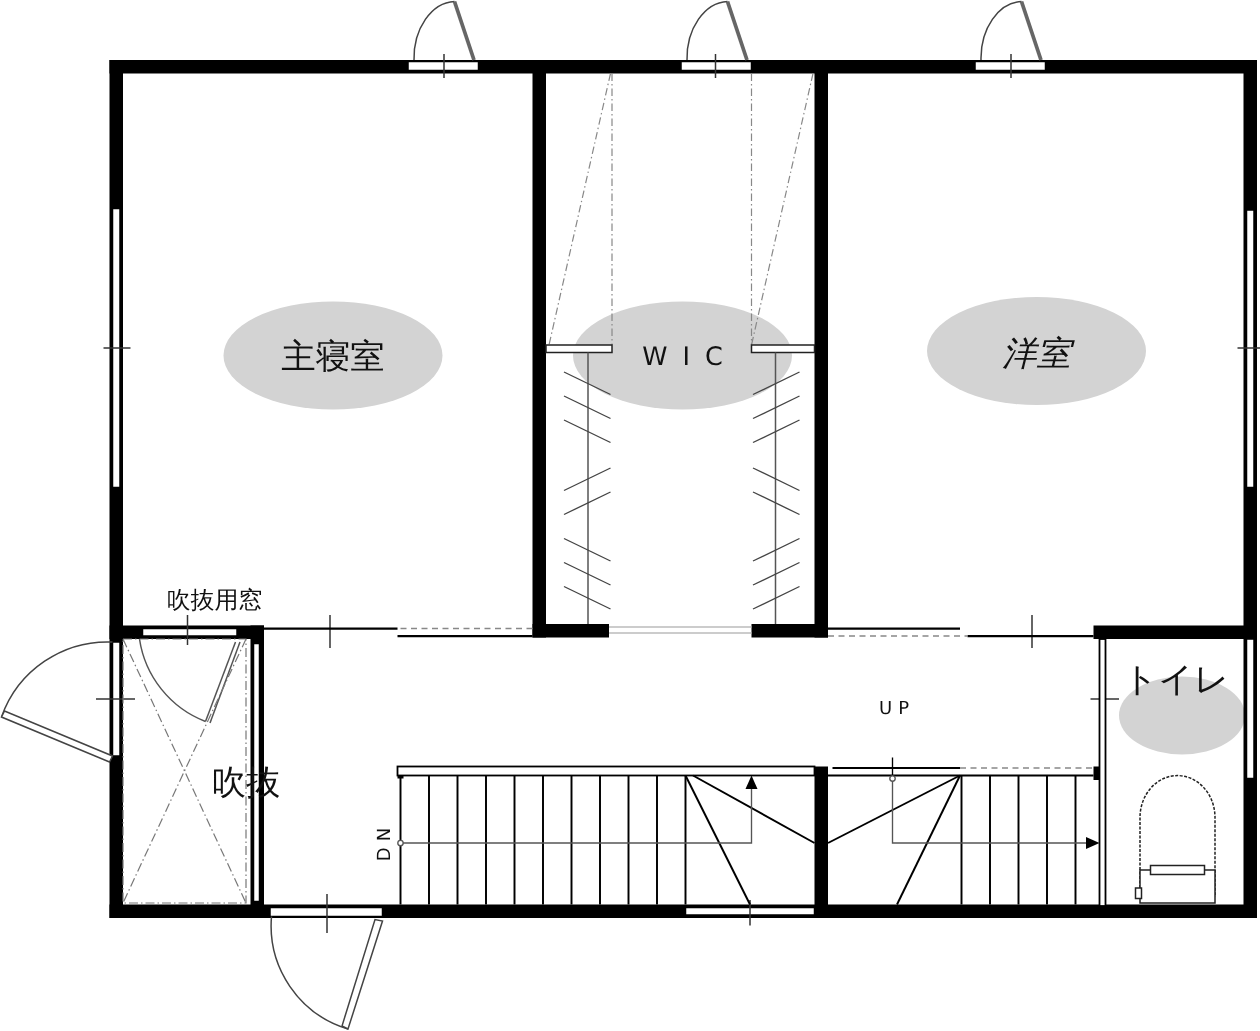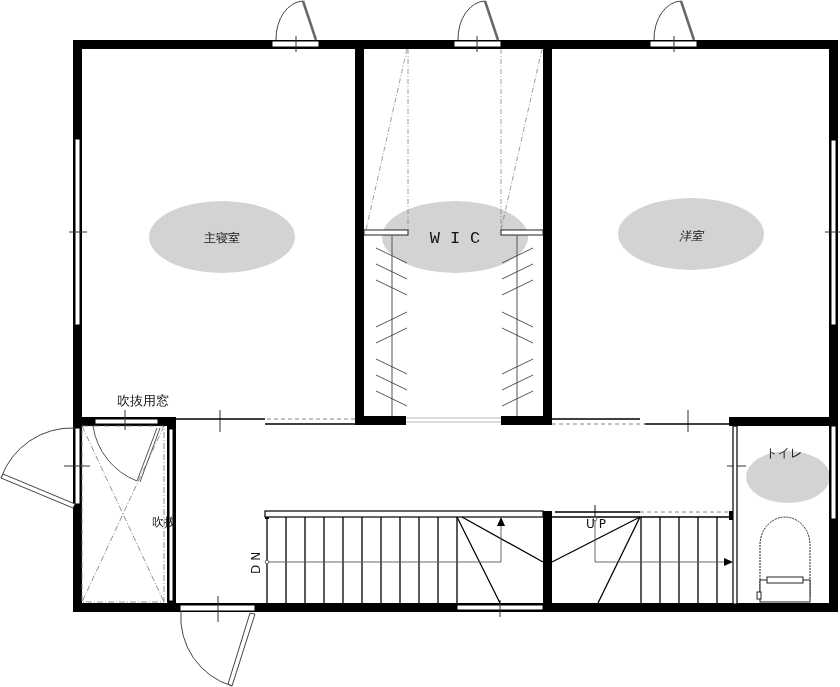--- a/index.html
+++ b/index.html
@@ -1,21 +1,21 @@
 <!DOCTYPE html>
 <html><head>
   <meta charset="utf-8">
   <style>
     html, body { margin: 0; padding: 0; background: #ffffff; }
     body { width: 840px; height: 687px; overflow: hidden; position: relative; font-family: "DejaVu Sans", sans-serif; }
     #plan { position: absolute; left: 0; top: 0; width: 840px; height: 687px; }
     .lbl { position: absolute; color: #111; white-space: nowrap; font-family: "DejaVu Sans", sans-serif; }
-    .room-label { font-size: 12px; transform: translate(-50%, -50%); }
-    .wic-label { font-size: 17px; letter-spacing: 10px; transform: translate(-50%, -50%); font-family: Liberation Mono, monospace; }
-    .small-label { font-size: 13px; transform: translate(-50%, -50%); }
+    .room-label { font-size: 23px; transform: translate(-50%, -50%); }
+    .wic-label { font-size: 17px; letter-spacing: 10px; transform: translate(-50%, -50%); }
+    .small-label { font-size: 16px; transform: translate(-50%, -50%); }
     .updn { font-size: 12px; letter-spacing: 4px; transform: translate(-50%, -50%); }
     .dn { transform: translate(-50%, -50%) rotate(-90deg); }
   </style>
 </head>
 <body>
 
 <svg id="plan" viewBox="0 0 840 687" xmlns="http://www.w3.org/2000/svg">
 
   <g fill="#d3d3d3">
     <ellipse cx="222" cy="237" rx="73" ry="36"></ellipse>
@@ -211,14 +211,14 @@
     <polygon points="733,562 724,558 724,566"></polygon>
   </g>
 </svg>
 
 <div class="lbl room-label" style="left:222px;top:238px;">主寝室</div>
 <div class="lbl wic-label" style="left:460px;top:238px;">WIC</div>
 <div class="lbl room-label" style="left:691px;top:236px;font-style:italic;">洋室</div>
 <div class="lbl room-label" style="left:121px;top:522px;margin-left:43px;">吹抜</div>
 <div class="lbl room-label" style="left:784px;top:453px;">トイレ</div>
 <div class="lbl small-label" style="left:143px;top:401px;">吹抜用窓</div>
-<div class="lbl updn" style="left:598px;top:524px;text-align:center;">UP</div>
+<div class="lbl updn" style="left:598px;top:472px;text-align:center;">UP</div>
 <div class="lbl updn dn" style="left:256px;top:561px;">DN</div>
 
 </body></html>

